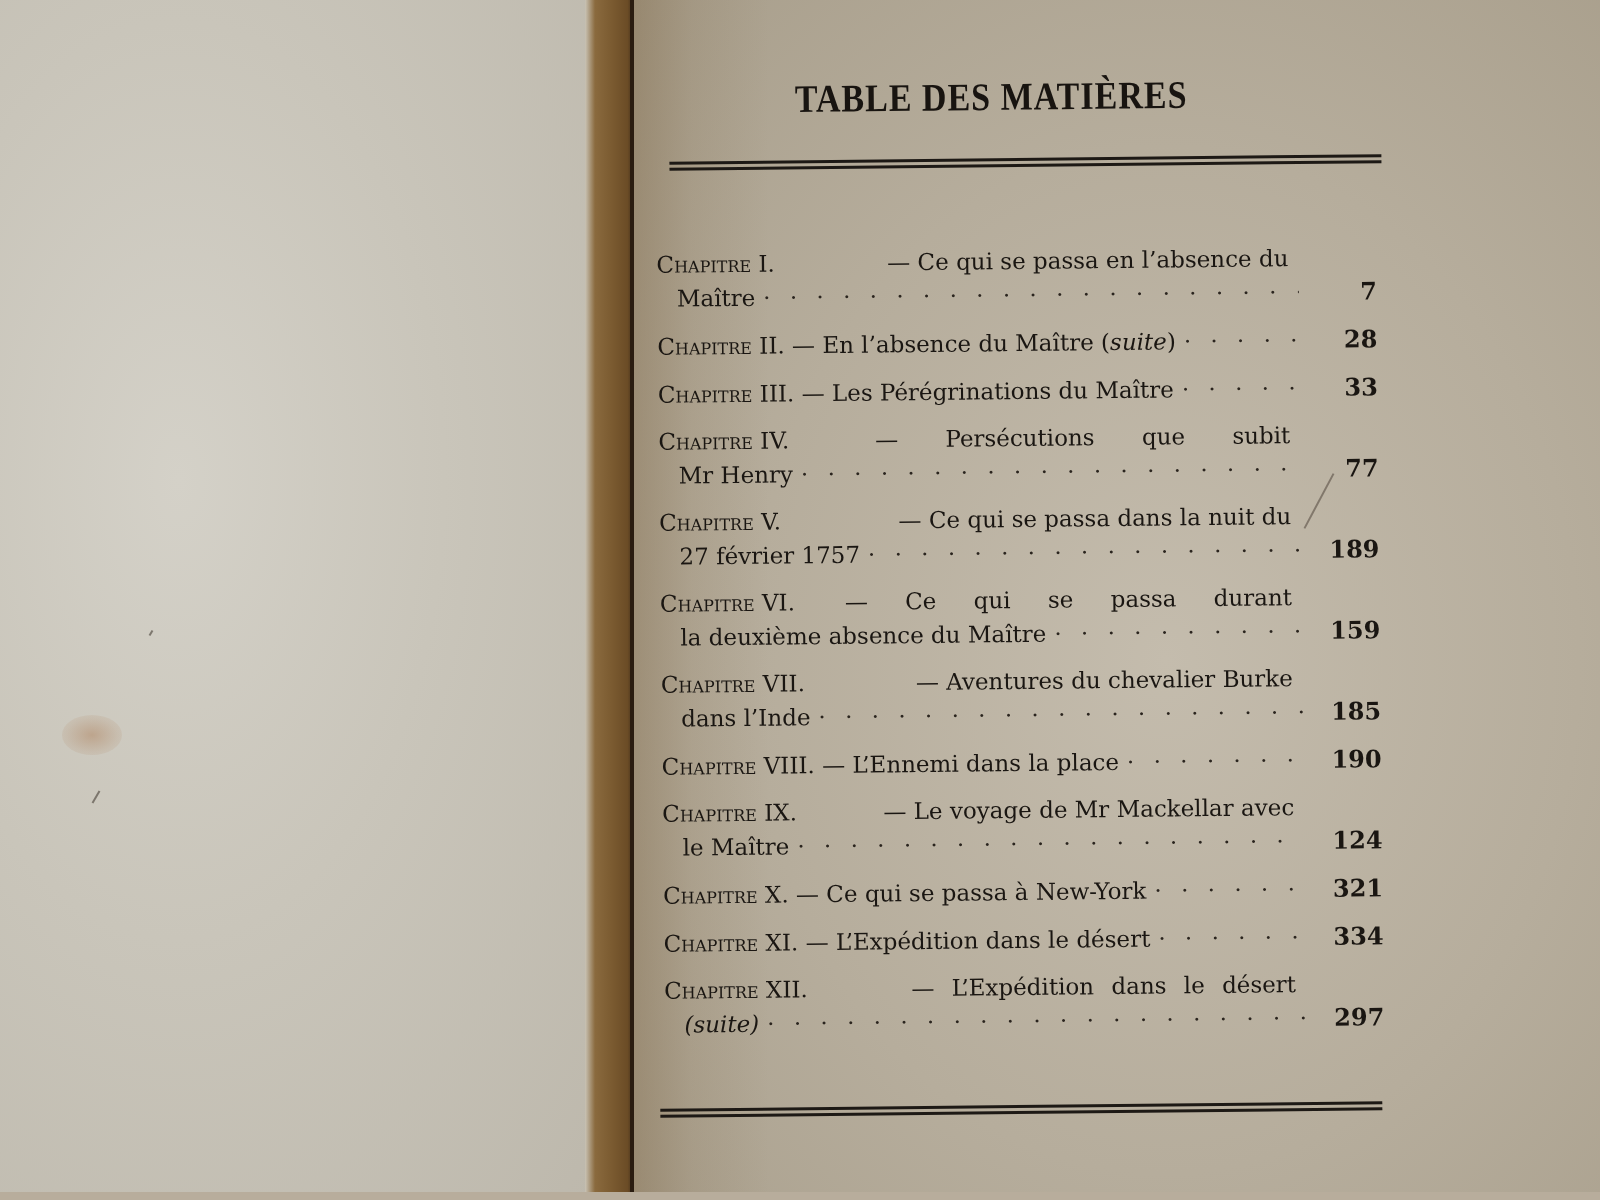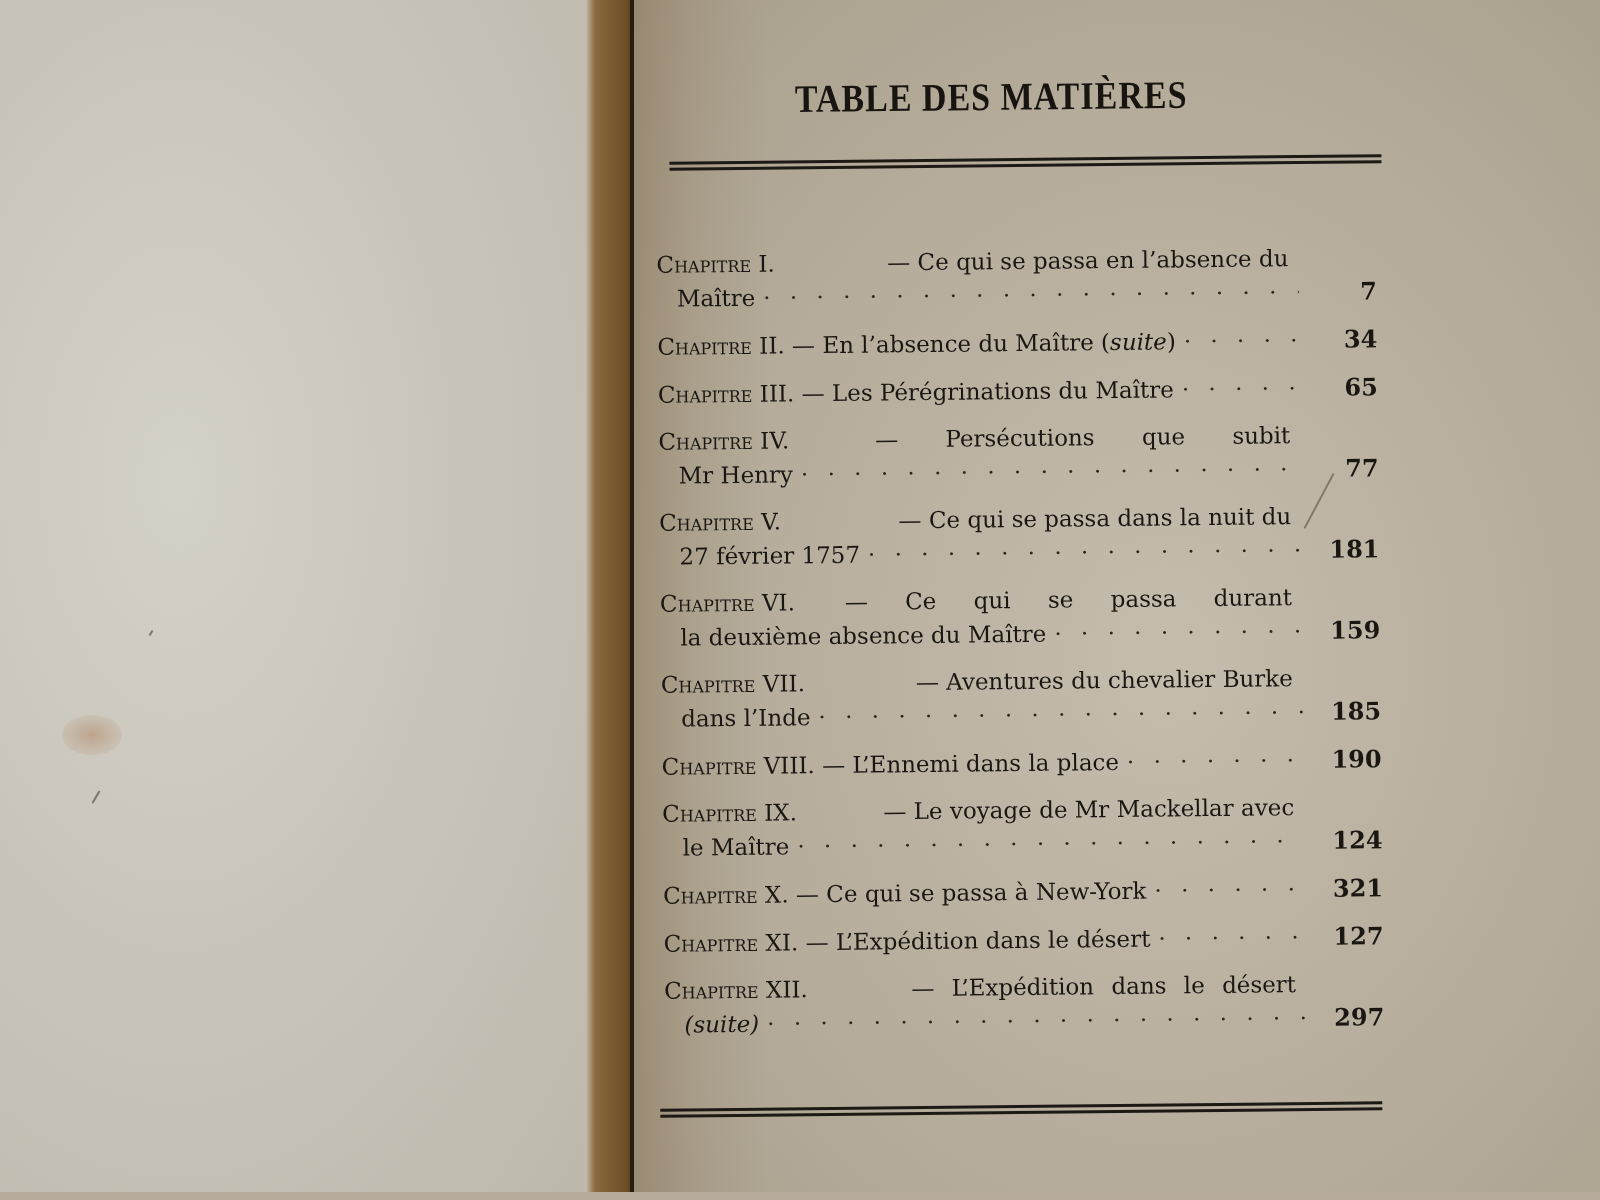--- a/index.html
+++ b/index.html
@@ -183,30 +183,30 @@
           <span class="dots">· · · · · · · · · · · · · · · · · · · · · · · · · · · · · · · · · · · · · ·</span>
           <span class="page-num">7</span>
         </div>
       </div>
 
       <div class="entry">
         <div class="single-row">
           <span class="label">Chapitre II.</span>&nbsp;
           <span class="text">— En l’absence du Maître</span>&nbsp;(<span class="suite">suite</span>)
           <span class="dots">· · · · · · · · · · · · · · · · · · · · · · · · · · · · · · · · · · · · · ·</span>
-          <span class="page-num">34</span>
+          <span class="page-num">28</span>
         </div>
       </div>
 
       <div class="entry">
         <div class="single-row">
           <span class="label">Chapitre III.</span>&nbsp;
           <span class="text">— Les Pérégrinations du Maître</span>
           <span class="dots">· · · · · · · · · · · · · · · · · · · · · · · · · · · · · · · · · · · · · ·</span>
-          <span class="page-num">65</span>
+          <span class="page-num">33</span>
         </div>
       </div>
 
       <div class="entry">
         <div class="line1">
           <span class="label">Chapitre IV.</span>
           <span style="word-spacing:40px;">— Persécutions que subit</span>
         </div>
         <div class="line2">
           <span>Mr Henry</span>
@@ -216,21 +216,21 @@
       </div>
 
       <div class="entry">
         <div class="line1">
           <span class="label">Chapitre V.</span>
           <span>— Ce qui se passa dans la nuit du</span>
         </div>
         <div class="line2">
           <span>27 février 1757</span>
           <span class="dots">· · · · · · · · · · · · · · · · · · · · · · · · · · · · · · · · · · · · · ·</span>
-          <span class="page-num">181</span>
+          <span class="page-num">189</span>
         </div>
       </div>
 
       <div class="entry">
         <div class="line1">
           <span class="label">Chapitre VI.</span>
           <span style="word-spacing:30px;">— Ce qui se passa durant</span>
         </div>
         <div class="line2">
           <span>la deuxième absence du Maître</span>
@@ -279,21 +279,21 @@
           <span class="dots">· · · · · · · · · · · · · · · · · · · · · · · · · · · · · · · · · · · · · ·</span>
           <span class="page-num">321</span>
         </div>
       </div>
 
       <div class="entry">
         <div class="single-row">
           <span class="label">Chapitre XI.</span>&nbsp;
           <span class="text">— L’Expédition dans le désert</span>
           <span class="dots">· · · · · · · · · · · · · · · · · · · · · · · · · · · · · · · · · · · · · ·</span>
-          <span class="page-num">127</span>
+          <span class="page-num">334</span>
         </div>
       </div>
 
       <div class="entry">
         <div class="line1">
           <span class="label">Chapitre XII.</span>
           <span style="word-spacing:10px;">— L’Expédition dans le désert</span>
         </div>
         <div class="line2">
           <span class="suite">(suite)</span>

